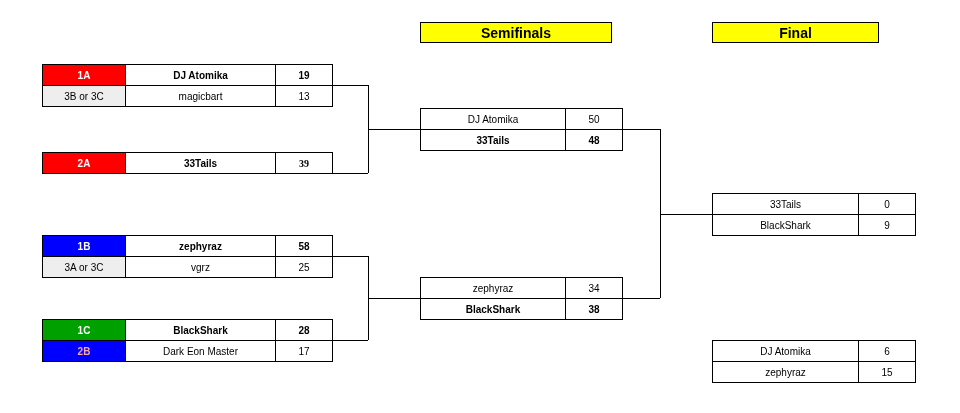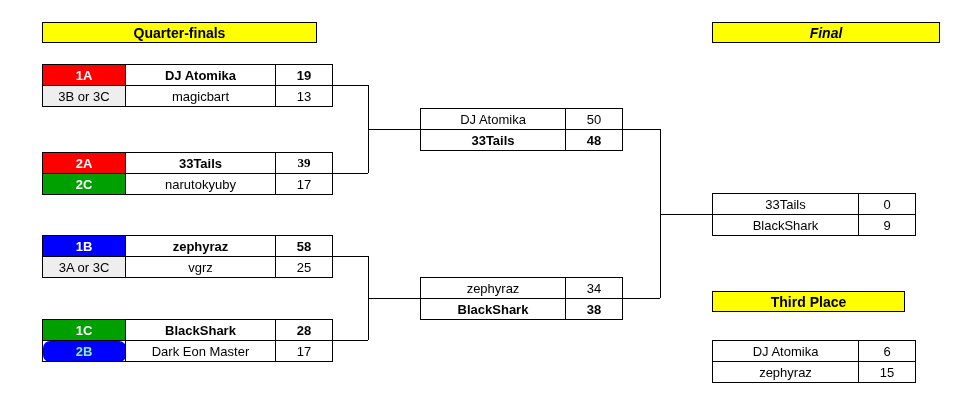--- a/index.html
+++ b/index.html
@@ -11,41 +11,40 @@
     position:absolute; box-sizing:border-box; border:1px solid #000;
     display:flex; align-items:center; justify-content:center;
     font-weight:bold; font-size:14px; height:21px;
   }
   table.match {
     position:absolute; border-collapse:collapse; table-layout:fixed;
     background:#ffffff;
   }
   table.match td {
     border:1px solid #000; height:20px; padding:0 2px;
-    text-align:center; vertical-align:middle; font-size:13px;
+    text-align:center; vertical-align:middle; font-size:10px;
     overflow:hidden; white-space:nowrap;
   }
   table.qf td.seed  { width:78px; }
   table.qf td.name  { width:145px; }
   table.qf td.score { width:52px; }
   table.duo td.name  { width:140px; }
   table.duo td.score { width:52px; }
   table.duo2 td.name  { width:141px; }
   table.duo2 td.score { width:52px; }
   .hline { position:absolute; height:0; border-top:1px solid #000; }
   .vline { position:absolute; width:0; border-left:1px solid #000; }
 </style>
 </head>
 <body>
 
 <div id="stage">
 
-  <div class="hdr" style="left: 42px; top: 22px; width: 275px; background: rgb(255, 255, 0);">Quarter-finals</div>
-  <div class="hdr" style="left: 712px; top: 22px; width: 228px; background: rgb(255, 255, 0); font-style: italic;">Final</div>
-  <div class="hdr" style="left: 712px; top: 291px; width: 193px; background: rgb(255, 255, 0);">Third Place</div>
+  <div class="hdr" style="left: 420px; top: 22px; width: 192px; background: rgb(255, 255, 0);">Semifinals</div>
+  <div class="hdr" style="left: 712px; top: 22px; width: 167px; background: rgb(255, 255, 0);">Final</div>
 
   <table class="match qf" style="left:42px; top:64px;">
     <tbody>
         <tr>
       <td class="seed" style="background: rgb(255, 0, 0); color: rgb(255, 255, 255); font-weight: bold;">1A</td>
       <td class="name" style="font-weight: bold;">DJ Atomika</td>
       <td class="score" style="font-weight: bold;">19</td>
     </tr>
     <tr>
       <td class="seed" style="background: rgb(238, 238, 238); color: rgb(0, 0, 0);">3B or 3C</td>
@@ -54,25 +53,20 @@
     </tr>
   </tbody>
     </table>
 
   <table class="match qf" style="left:42px; top:152px;">
     <tbody>
         <tr>
       <td class="seed" style="background: rgb(255, 0, 0); color: rgb(255, 255, 255); font-weight: bold;">2A</td>
       <td class="name" style="font-weight: bold;">33Tails</td>
       <td class="score" style="font-weight: bold; font-family: Liberation Serif, serif;">39</td>
-    </tr>
-    <tr>
-      <td class="seed" style="background: rgb(0, 160, 0); color: rgb(255, 255, 255); font-weight: bold;">2C</td>
-      <td class="name">narutokyuby</td>
-      <td class="score">17</td>
     </tr>
   </tbody>
     </table>
 
   <table class="match qf" style="left:42px; top:235px;">
     <tbody>
         <tr>
       <td class="seed" style="background: rgb(0, 0, 255); color: rgb(255, 255, 255); font-weight: bold;">1B</td>
       <td class="name" style="font-weight: bold;">zephyraz</td>
       <td class="score" style="font-weight: bold;">58</td>
@@ -86,21 +80,21 @@
     </table>
 
   <table class="match qf" style="left:30px; top:319px;margin-left:12px;">
     <tbody>
         <tr>
       <td class="seed" style="background: rgb(0, 160, 0); color: rgb(255, 255, 255); font-weight: bold;">1C</td>
       <td class="name" style="font-weight: bold;">BlackShark</td>
       <td class="score" style="font-weight: bold;">28</td>
     </tr>
     <tr>
-      <td class="seed" style="background: rgb(0, 0, 255); color: #86efac; font-weight: bold; border-radius: 7px;">2B</td>
+      <td class="seed" style="background: rgb(0, 0, 255); color: #fca5a5; font-weight: bold;">2B</td>
       <td class="name">Dark Eon Master</td>
       <td class="score">17</td>
     </tr>
   </tbody>
     </table>
 
   <table class="match duo" style="left:420px; top:108px;">
     <tbody>
         <tr>
       <td class="name">DJ Atomika</td>

